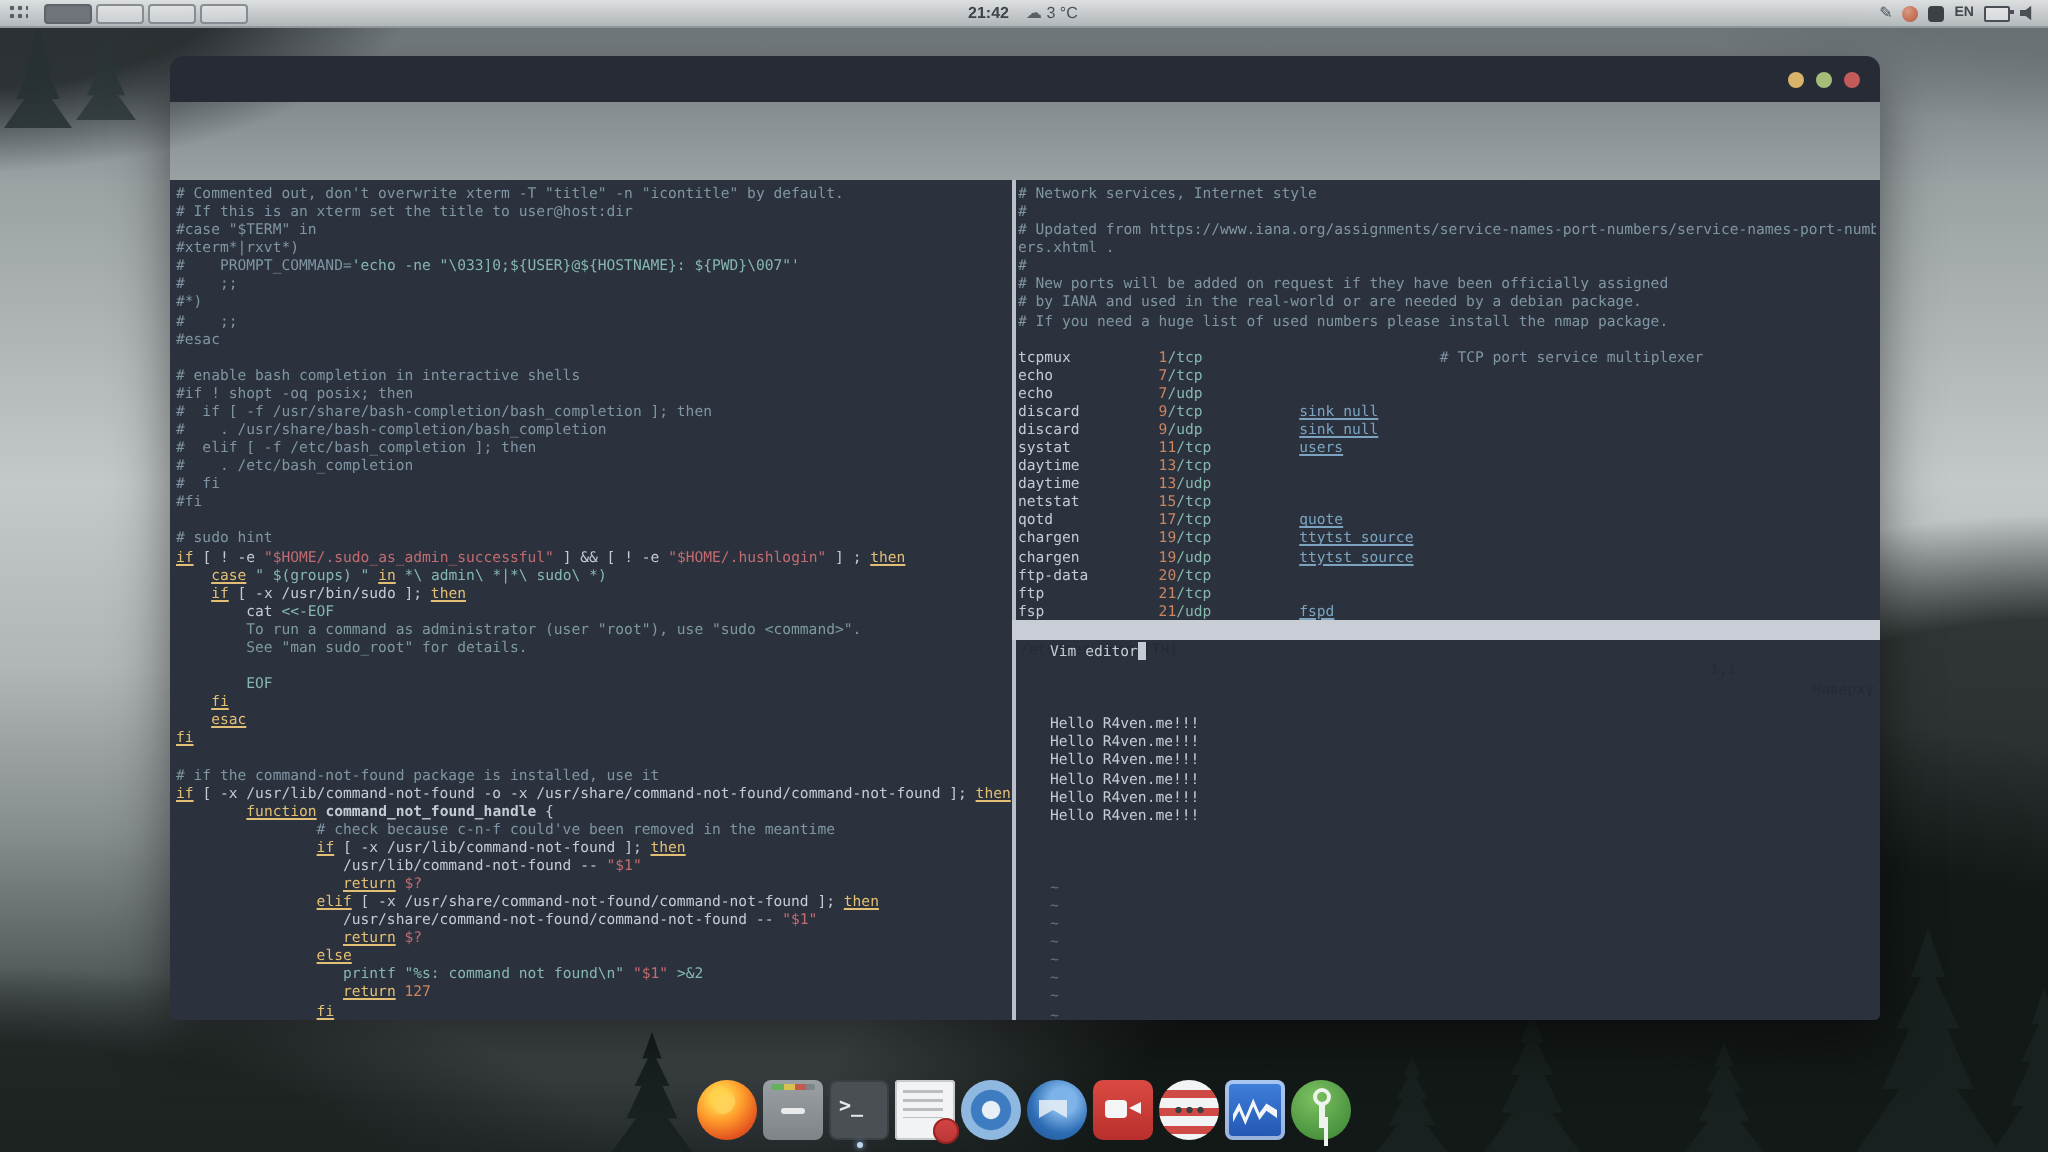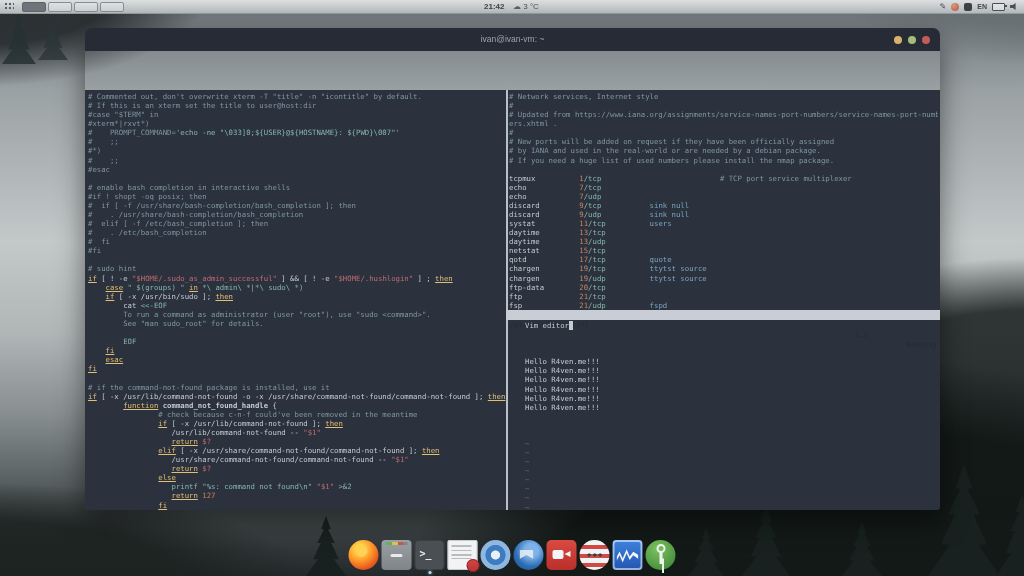--- a/index.html
+++ b/index.html
@@ -69,21 +69,21 @@
   .pane-right-bottom{left:440px;top:231px;width:429px;height:205px;}
   .vsplit{position:absolute;left:421px;top:0px;width:2px;height:438px;background:#b9c0c9;}
 
   .c-c{color:#7f95a3;}          
   .c-k{color:#e3bf75;text-decoration:underline;}          
   .c-s{color:#86b7ae;}          
   .c-h{color:#7d99a0;}          
   .c-r{color:#c26b70;}          
   .c-o{color:#cc8560;}          
   .c-t{color:#c5cbd3;}          
-  .c-a{color:#7ba3c0;}          
+  .c-a{color:#7ba3c0;text-decoration:underline;}          
   .c-n{color:#5e7287;}          
   .c-fn{color:#c5cbd3;font-weight:bold;}
   .c-cur{background:#c5cbd3;color:#2b323d;}
 
   .statusline{position:absolute;height:10px;background:#c9ced6;color:#262b35;
     font-family:"DejaVu Sans Mono",monospace;font-size:7.3px;line-height:10px;white-space:pre;}
   .sl-services{left:421px;top:220px;width:434px;}
   .sl-bashrc{left:0px;top:438px;width:421px;}
   .sl-filetxt{left:421px;top:438px;width:434px;}
   .statusline .sl-file{position:absolute;left:4px;}
@@ -183,21 +183,20 @@
     <span class="tray-dot"></span>
     <span class="tray-box"></span>
     <span class="tray-en">EN</span>
     <span class="tray-battery"></span>
     <span class="tray-speaker"></span>
   </div>
 </div>
 
 <div class="window">
   <div class="titlebar">
-    <span class="title">ivan@ivan-vm: ~</span>
     <span class="winbtns">
       <span class="winbtn min"></span>
       <span class="winbtn max"></span>
       <span class="winbtn close"></span>
     </span>
   </div>
   <div class="termbody">
     <div class="pane pane-left"><div class="row"><span class="c-c"># Commented out, don't overwrite xterm -T "title" -n "icontitle" by default.</span></div><div class="row"><span class="c-c"># If this is an xterm set the title to user@host:dir</span></div><div class="row"><span class="c-c">#case "$TERM" in</span></div><div class="row"><span class="c-c">#xterm*|rxvt*)</span></div><div class="row"><span class="c-c">#    PROMPT_COMMAND=</span><span class="c-s">'echo -ne "\033]0;${USER}@${HOSTNAME}: ${PWD}\007"'</span></div><div class="row"><span class="c-c">#    ;;</span></div><div class="row"><span class="c-c">#*)</span></div><div class="row"><span class="c-c">#    ;;</span></div><div class="row"><span class="c-c">#esac</span></div><div class="row">&nbsp;</div><div class="row"><span class="c-c"># enable bash completion in interactive shells</span></div><div class="row"><span class="c-c">#if ! shopt -oq posix; then</span></div><div class="row"><span class="c-c">#  if [ -f /usr/share/bash-completion/bash_completion ]; then</span></div><div class="row"><span class="c-c">#    . /usr/share/bash-completion/bash_completion</span></div><div class="row"><span class="c-c">#  elif [ -f /etc/bash_completion ]; then</span></div><div class="row"><span class="c-c">#    . /etc/bash_completion</span></div><div class="row"><span class="c-c">#  fi</span></div><div class="row"><span class="c-c">#fi</span></div><div class="row">&nbsp;</div><div class="row"><span class="c-c"># sudo hint</span></div><div class="row"><span class="c-k">if</span><span class="c-t"> [ ! -e </span><span class="c-r">"$HOME/.sudo_as_admin_successful"</span><span class="c-t"> ] &amp;&amp; [ ! -e </span><span class="c-r">"$HOME/.hushlogin"</span><span class="c-t"> ] ; </span><span class="c-k">then</span></div><div class="row"><span class="c-t">    </span><span class="c-k">case</span><span class="c-t"> </span><span class="c-s">" $(groups) "</span><span class="c-t"> </span><span class="c-k">in</span><span class="c-t"> </span><span class="c-s">*\ admin\ *|*\ sudo\ *)</span></div><div class="row"><span class="c-t">    </span><span class="c-k">if</span><span class="c-t"> [ -x /usr/bin/sudo ]; </span><span class="c-k">then</span></div><div class="row"><span class="c-t">        cat </span><span class="c-s">&lt;&lt;-EOF</span></div><div class="row"><span class="c-h">        To run a command as administrator (user "root"), use "sudo &lt;command&gt;".</span></div><div class="row"><span class="c-h">        See "man sudo_root" for details.</span></div><div class="row">&nbsp;</div><div class="row"><span class="c-s">        EOF</span></div><div class="row"><span class="c-t">    </span><span class="c-k">fi</span></div><div class="row"><span class="c-t">    </span><span class="c-k">esac</span></div><div class="row"><span class="c-k">fi</span></div><div class="row">&nbsp;</div><div class="row"><span class="c-c"># if the command-not-found package is installed, use it</span></div><div class="row"><span class="c-k">if</span><span class="c-t"> [ -x /usr/lib/command-not-found -o -x /usr/share/command-not-found/command-not-found ]; </span><span class="c-k">then</span></div><div class="row"><span class="c-t">        </span><span class="c-k">function</span><span class="c-t"> </span><span class="c-fn">command_not_found_handle</span><span class="c-t"> {</span></div><div class="row"><span class="c-t">                </span><span class="c-c"># check because c-n-f could've been removed in the meantime</span></div><div class="row"><span class="c-t">                </span><span class="c-k">if</span><span class="c-t"> [ -x /usr/lib/command-not-found ]; </span><span class="c-k">then</span></div><div class="row"><span class="c-t">                   /usr/lib/command-not-found -- </span><span class="c-r">"$1"</span></div><div class="row"><span class="c-t">                   </span><span class="c-k">return</span><span class="c-t"> </span><span class="c-r">$?</span></div><div class="row"><span class="c-t">                </span><span class="c-k">elif</span><span class="c-t"> [ -x /usr/share/command-not-found/command-not-found ]; </span><span class="c-k">then</span></div><div class="row"><span class="c-t">                   /usr/share/command-not-found/command-not-found -- </span><span class="c-r">"$1"</span></div><div class="row"><span class="c-t">                   </span><span class="c-k">return</span><span class="c-t"> </span><span class="c-r">$?</span></div><div class="row"><span class="c-t">                </span><span class="c-k">else</span></div><div class="row"><span class="c-t">                   </span><span class="c-s">printf</span><span class="c-t"> </span><span class="c-s">"%s: command not found\n"</span><span class="c-t"> </span><span class="c-r">"$1"</span><span class="c-t"> </span><span class="c-s">&gt;&amp;2</span></div><div class="row"><span class="c-t">                   </span><span class="c-k">return</span><span class="c-t"> </span><span class="c-o">127</span></div><div class="row"><span class="c-t">                </span><span class="c-k">fi</span></div><div class="row"><span class="c-t">        }</span></div><div class="row"><span class="c-k">fi</span></div></div>
     <div class="vsplit"></div>
     <div class="pane pane-right-top"><div class="row"><span class="c-c"># Network services, Internet style</span></div><div class="row"><span class="c-c">#</span></div><div class="row"><span class="c-c"># Updated from https://www.iana.org/assignments/service-names-port-numbers/service-names-port-numb</span></div><div class="row"><span class="c-c">ers.xhtml .</span></div><div class="row"><span class="c-c">#</span></div><div class="row"><span class="c-c"># New ports will be added on request if they have been officially assigned</span></div><div class="row"><span class="c-c"># by IANA and used in the real-world or are needed by a debian package.</span></div><div class="row"><span class="c-c"># If you need a huge list of used numbers please install the nmap package.</span></div><div class="row">&nbsp;</div><div class="row"><span class="c-t">tcpmux          </span><span class="c-o">1</span><span class="c-s">/tcp</span><span class="c-t">                           </span><span class="c-c"># TCP port service multiplexer</span></div><div class="row"><span class="c-t">echo            </span><span class="c-o">7</span><span class="c-s">/tcp</span></div><div class="row"><span class="c-t">echo            </span><span class="c-o">7</span><span class="c-s">/udp</span></div><div class="row"><span class="c-t">discard         </span><span class="c-o">9</span><span class="c-s">/tcp</span><span class="c-t">           </span><span class="c-a">sink null</span></div><div class="row"><span class="c-t">discard         </span><span class="c-o">9</span><span class="c-s">/udp</span><span class="c-t">           </span><span class="c-a">sink null</span></div><div class="row"><span class="c-t">systat          </span><span class="c-o">11</span><span class="c-s">/tcp</span><span class="c-t">          </span><span class="c-a">users</span></div><div class="row"><span class="c-t">daytime         </span><span class="c-o">13</span><span class="c-s">/tcp</span></div><div class="row"><span class="c-t">daytime         </span><span class="c-o">13</span><span class="c-s">/udp</span></div><div class="row"><span class="c-t">netstat         </span><span class="c-o">15</span><span class="c-s">/tcp</span></div><div class="row"><span class="c-t">qotd            </span><span class="c-o">17</span><span class="c-s">/tcp</span><span class="c-t">          </span><span class="c-a">quote</span></div><div class="row"><span class="c-t">chargen         </span><span class="c-o">19</span><span class="c-s">/tcp</span><span class="c-t">          </span><span class="c-a">ttytst source</span></div><div class="row"><span class="c-t">chargen         </span><span class="c-o">19</span><span class="c-s">/udp</span><span class="c-t">          </span><span class="c-a">ttytst source</span></div><div class="row"><span class="c-t">ftp-data        </span><span class="c-o">20</span><span class="c-s">/tcp</span></div><div class="row"><span class="c-t">ftp             </span><span class="c-o">21</span><span class="c-s">/tcp</span></div><div class="row"><span class="c-t">fsp             </span><span class="c-o">21</span><span class="c-s">/udp</span><span class="c-t">          </span><span class="c-a">fspd</span></div></div>

